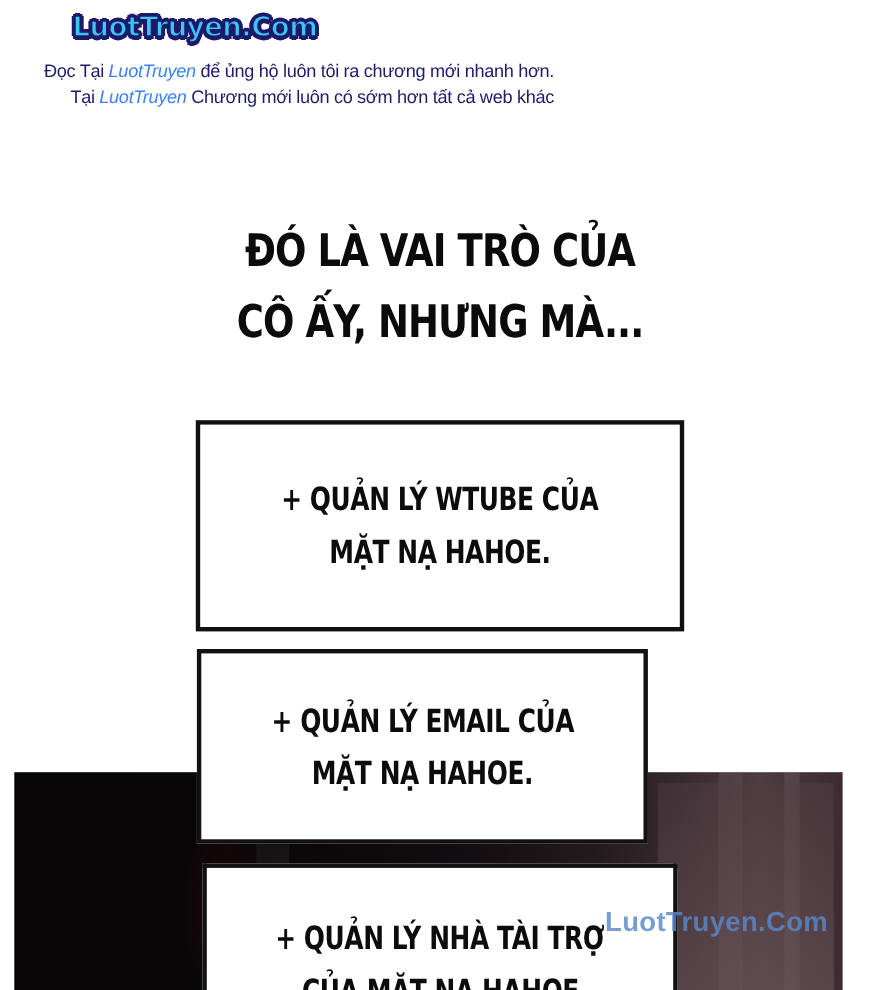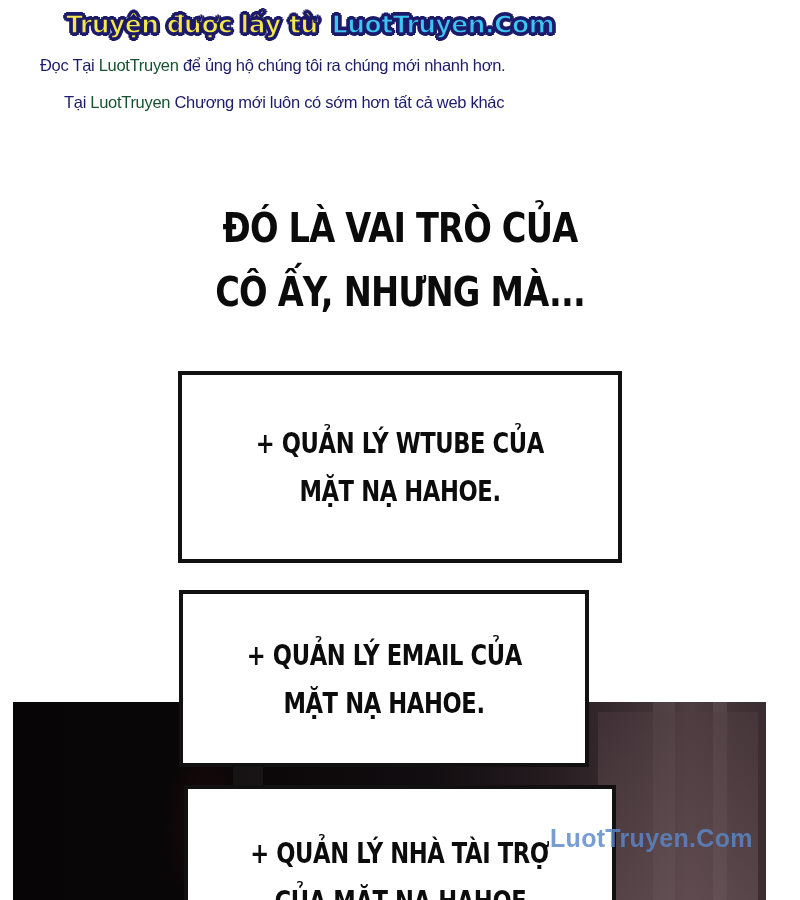--- a/index.html
+++ b/index.html
@@ -48,24 +48,25 @@
 
     .sub-line {
       position: absolute;
       font-family: "Liberation Sans", sans-serif;
       font-size: 16.5px;
       color: #1d1b6b;
       white-space: nowrap;
       letter-spacing: -0.3px;
     }
     .sub-line .brand {
-      color: #14532d;
+      color: #3b82f6;
+      font-style: italic;
     }
     .sub-line-1 { left: 40px; top: 56px; }
-    .sub-line-2 { left: 64px; top: 80px; margin-top: 13px; }
+    .sub-line-2 { left: 64px; top: 80px; }
 
     
     .narration {
       position: absolute;
       left: 150px;
       top: 196px;
       width: 500px;
       text-align: center;
       font-family: "DejaVu Sans", sans-serif;
       font-weight: bold;
@@ -129,21 +130,21 @@
       font-family: "DejaVu Sans", sans-serif;
       font-weight: bold;
       font-size: 29px;
       line-height: 48px;
       color: #0c0c0c;
       text-align: center;
       white-space: nowrap;
       transform: scaleX(0.78);
       letter-spacing: -0.5px;
     }
-    .caption-1 { left: 178px; top: 371px; width: 444px; height: 192px; }
+    .caption-1 { left: 178px; top: 382px; width: 444px; height: 192px; }
     .caption-2 { left: 179px; top: 590px; width: 410px; height: 177px; }
     .caption-3 {
       left: 184px; top: 785px; width: 432px; height: 140px;
       justify-content: flex-start;
       padding-top: 40px;
       border-bottom: none;
     }
 
     
     .watermark {
@@ -171,26 +172,25 @@
       letter-spacing: 0.3px;
       white-space: nowrap;
       margin-top: 2px;
       padding-left: 18px;
     }
   </style>
 </head>
 <body>
 
 <div class="banner-title">
-  <span class="yellow">Truyện được lấy từ</span>
   <span class="cyan">LuotTruyen.Com</span>
 </div>
 
 <div class="sub-line sub-line-1">
-  <span>Đọc Tại </span><span class="brand">LuotTruyen</span><span> để ủng hộ chúng tôi ra chúng mới nhanh hơn.</span>
+  <span>Đọc Tại </span><span class="brand">LuotTruyen</span><span> để ủng hộ luôn tôi ra chương mới nhanh hơn.</span>
 </div>
 <div class="sub-line sub-line-2">
   <span>Tại </span><span class="brand">LuotTruyen</span><span> Chương mới luôn có sớm hơn tất cả web khác</span>
 </div>
 
 <div class="narration">
   <div>ĐÓ LÀ VAI TRÒ CỦA</div>
   <div>CÔ ẤY, NHƯNG MÀ...</div>
 </div>
 

